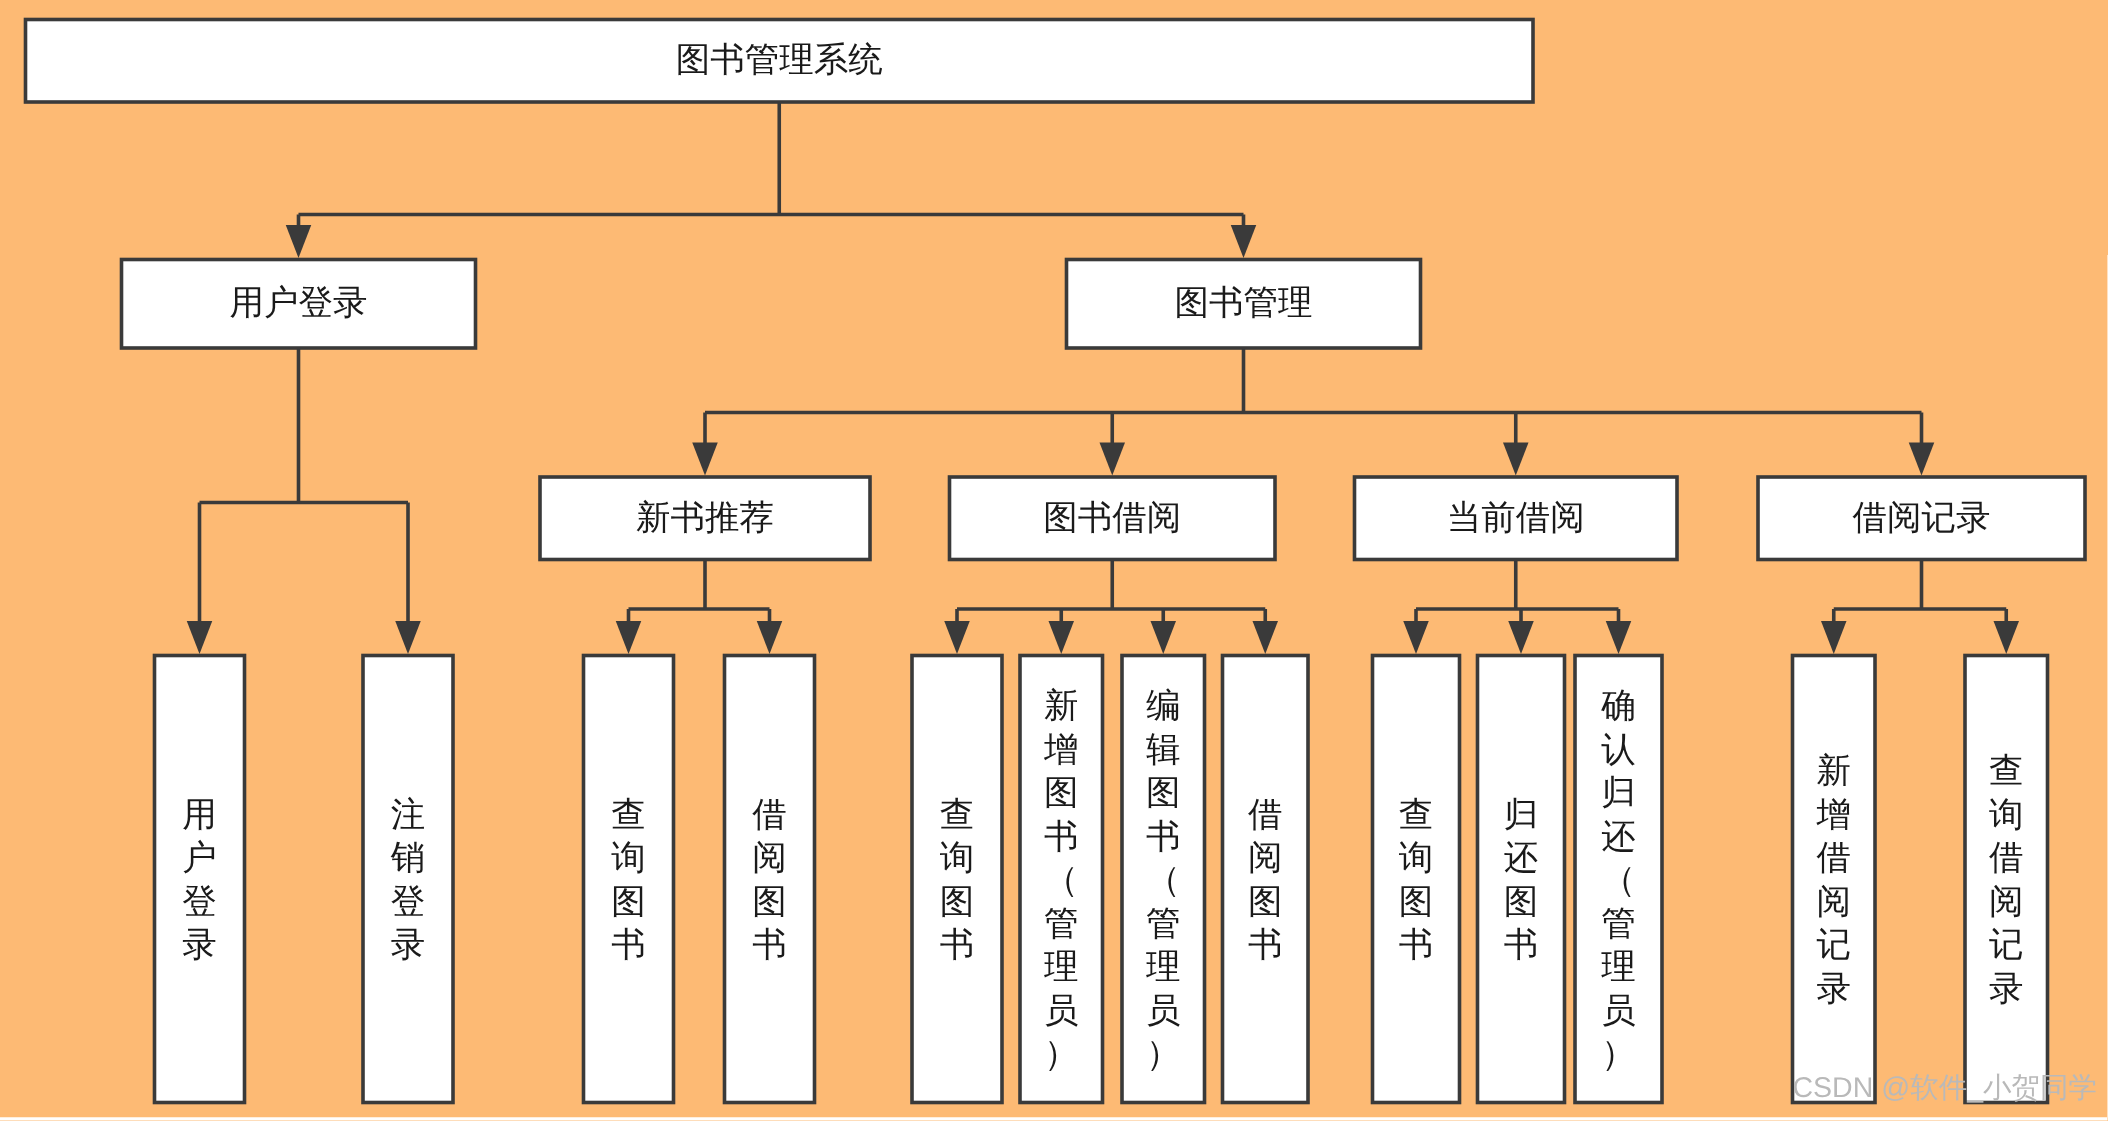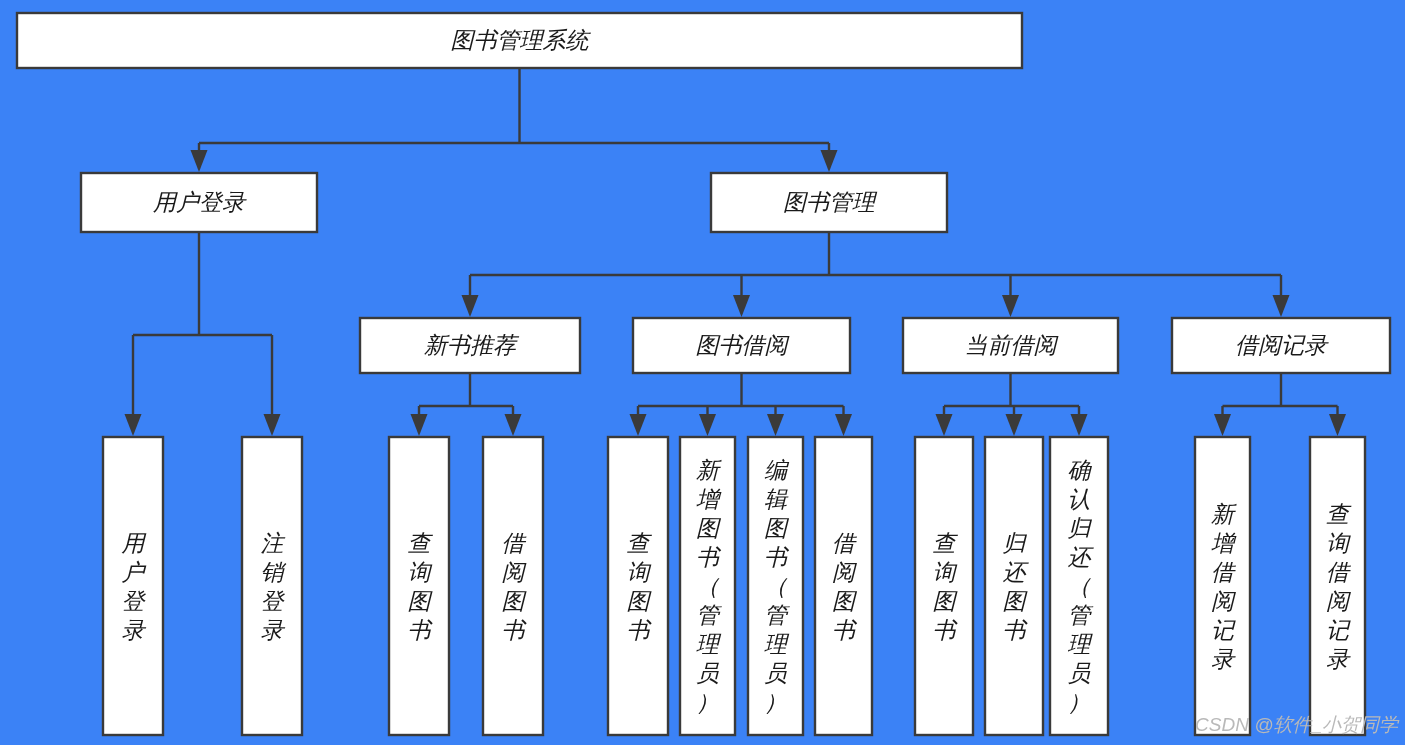--- a/index.html
+++ b/index.html
@@ -7,23 +7,22 @@
     padding: 0;
     background: #ffffff;
   }
   body {
     font-family: "Liberation Sans", "DejaVu Sans", sans-serif;
   }
   #diagram-root {
     position: relative;
     width: 1405px;
     height: 745px;
-    background: #3b82f6;
+    background: #fdba74;
     overflow: hidden;
-    font-style: italic;
   }
   svg#flowchart {
     position: absolute;
     left: 0;
     top: 0;
     width: 1405px;
     height: 747px;
     display: block;
   }
   .node-box {

